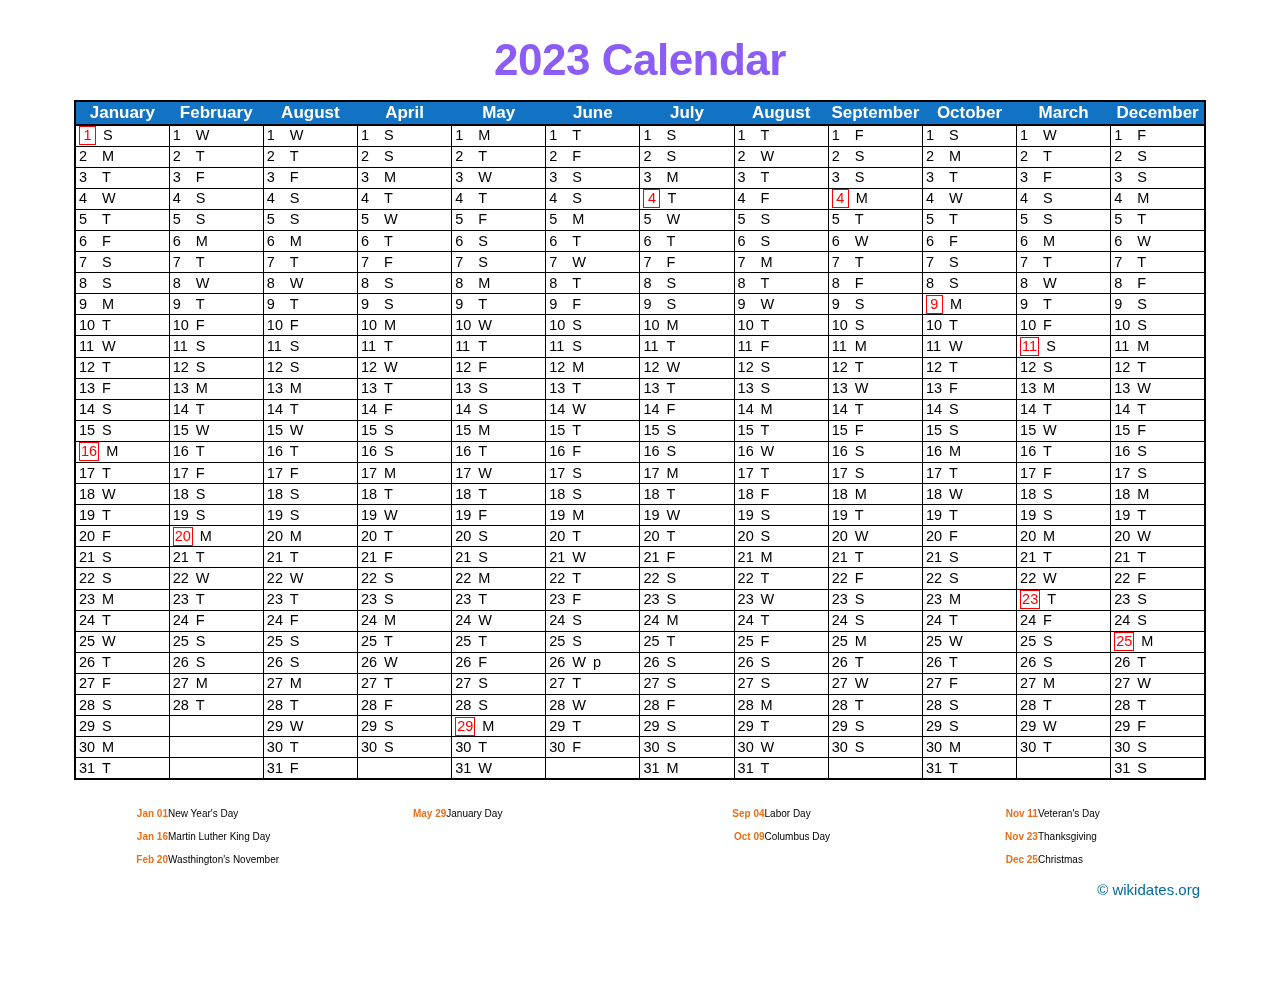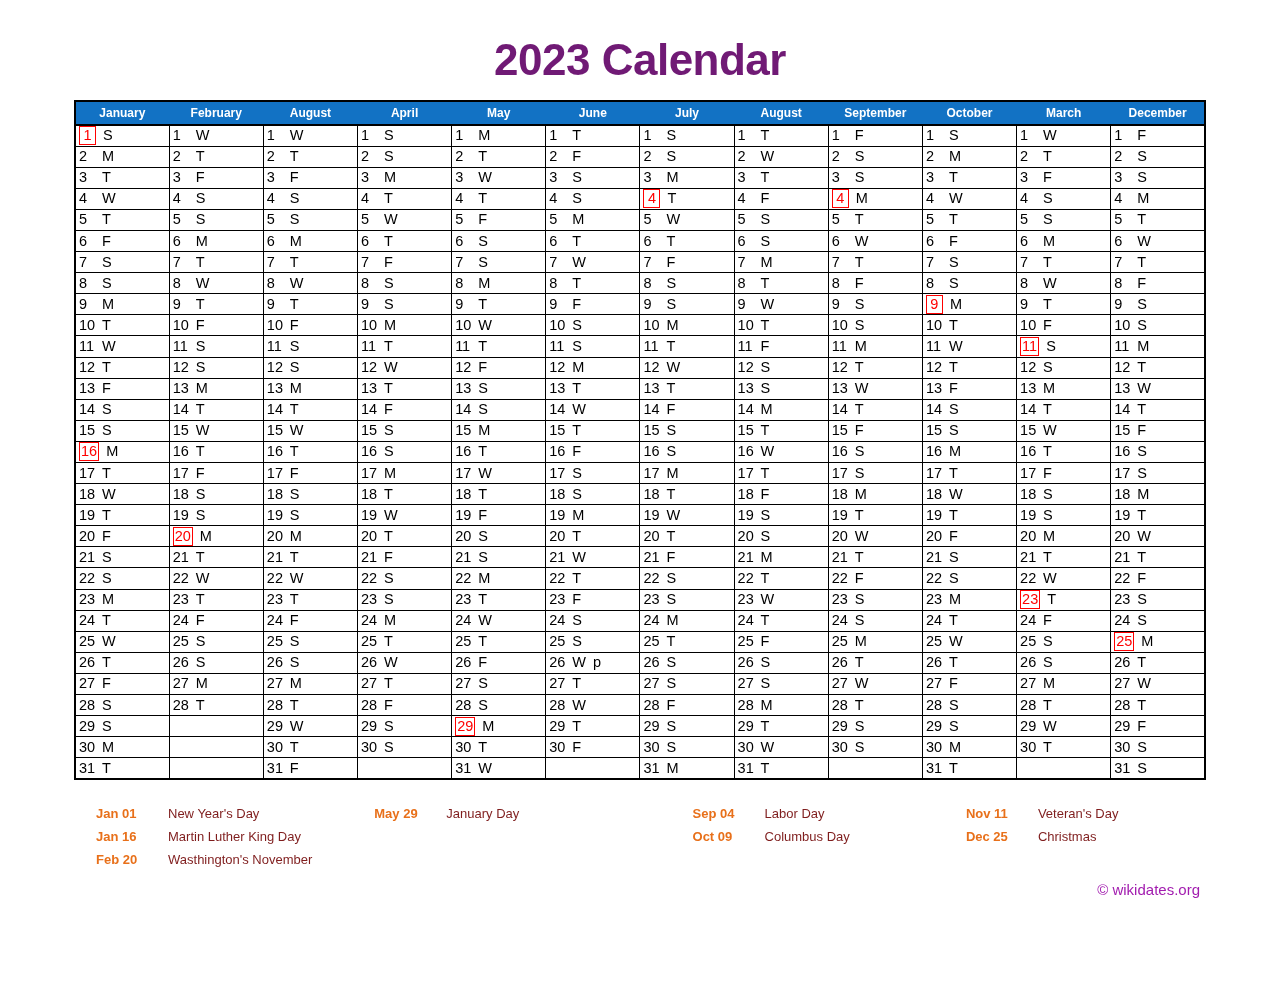--- a/index.html
+++ b/index.html
@@ -9,39 +9,39 @@
     width: 1280px; height: 989px;
     background: #ffffff;
     font-family: "Liberation Sans", sans-serif;
   }
   .page { width: 1280px; height: 989px; position: relative; }
 
   .title {
     text-align: center;
     font-size: 44px;
     font-weight: bold;
-    color: #701a75;
+    color: #8b5cf6;
     letter-spacing: -0.5px;
     padding-top: 38px;
     padding-bottom: 18px;
     line-height: 1;
   }
 
   .cal-wrap { padding: 0 70px 0 74px; }
 
   table.calendar {
     width: 1132px;
     border-collapse: collapse;
     table-layout: fixed;
     border: 2px solid #000;
   }
   table.calendar th {
     background: #1272c4;
     color: #ffffff;
-    font-size: 12px;
+    font-size: 17px;
     font-weight: bold;
     height: 22px;
     line-height: 22px;
     padding: 0;
     text-align: center;
     border-left: 1px solid #1272c4;
     border-right: 1px solid #1272c4;
     border-bottom: 2px solid #000;
     white-space: nowrap;
   }
@@ -89,43 +89,44 @@
     margin: 0 1px 0 0;
     line-height: 17px;
     height: 19px;
     text-align: center;
   }
 
   
   .legend {
     display: flex;
     padding: 22px 70px 0 96px;
-    font-size: 13px;
+    font-size: 10px;
+    text-align: right;
   }
   .legend-col { display: flex; flex-direction: column; }
   .legend-col.c1 { width: 285px; }
   .legend-col.c2 { width: 285px; }
   .legend-col.c3 { width: 280px; margin-left: 40px; }
   .legend-col.c4 { width: 250px; }
   .legend-row {
     display: flex;
     height: 23px;
     align-items: center;
   }
   .legend-date {
     color: #e8701a;
     font-weight: bold;
     width: 72px;
     flex: 0 0 72px;
   }
-  .legend-name { color: #7f1d1d; }
+  .legend-name { color: #000000; }
 
   .attribution {
     text-align: right;
-    color: #a21caf;
+    color: #0369a1;
     font-size: 15px;
     padding: 10px 80px 0 0;
   }
   .attribution .cmark { font-size: 15px; }
 </style>
 </head>
 <body>
 
 <div class="page">
 
@@ -2444,20 +2445,24 @@
           <span class="legend-date">Oct 09</span>
           <span class="legend-name">Columbus Day</span>
         </div>
       </div>
       <div class="legend-col c4">
         <div class="legend-row">
           <span class="legend-date">Nov 11</span>
           <span class="legend-name">Veteran's Day</span>
         </div>
         <div class="legend-row">
+          <span class="legend-date">Nov 23</span>
+          <span class="legend-name">Thanksgiving</span>
+        </div>
+        <div class="legend-row">
           <span class="legend-date">Dec 25</span>
           <span class="legend-name">Christmas</span>
         </div>
       </div>
     </div>
 
   <div class="attribution">
     <span class="cmark">©</span>
     <span>wikidates.org</span>
   </div>

